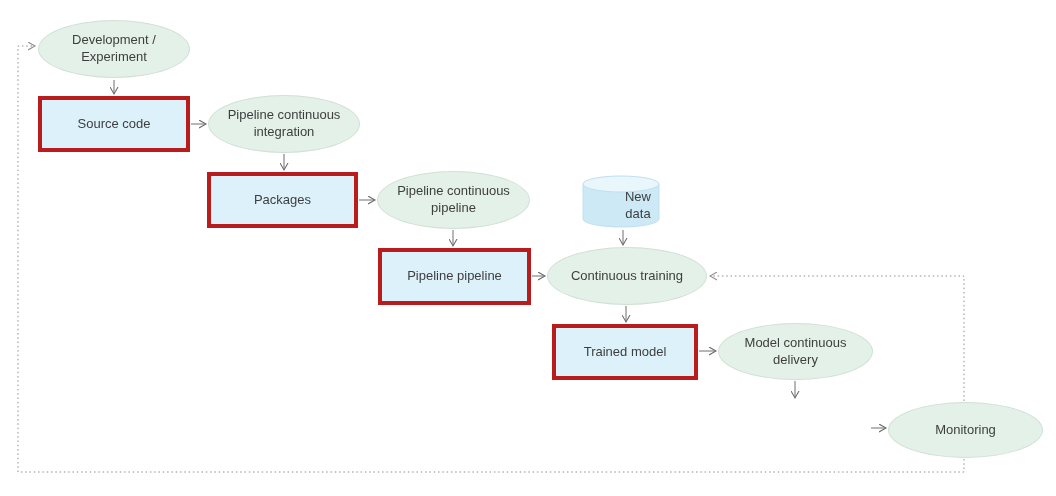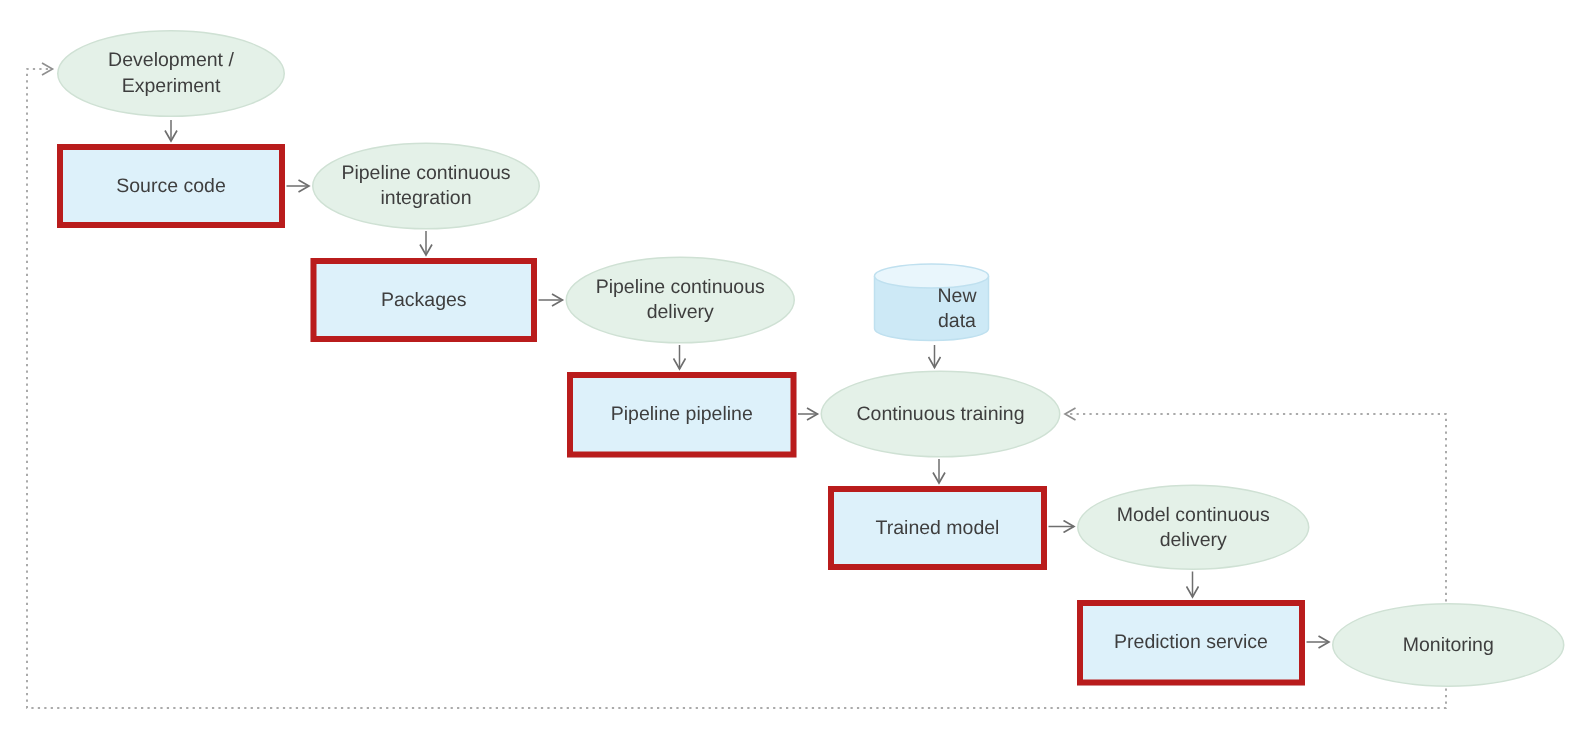--- a/index.html
+++ b/index.html
@@ -88,21 +88,21 @@
 
   <div class="node shape-ellipse w-140" style="left:208px; top:95px; width:152px; height:58px;">
     <span>Pipeline continuous integration</span>
   </div>
 
   <div class="node shape-rect" style="left:207px; top:172px; width:151px; height:56px;">
     <span>Packages</span>
   </div>
 
   <div class="node shape-ellipse w-140" style="left:377px; top:171px; width:153px; height:58px;">
-    <span>Pipeline continuous delivery</span>
+    <span>Pipeline continuous pipeline</span>
   </div>
 
   <div class="node shape-cylinder" style="left:582px; top:175px; width:78px; height:53px;">
     <svg class="cyl-art" width="78" height="53" viewBox="0 0 78 53" xmlns="http://www.w3.org/2000/svg">
       <path d="M1,9 v35 a38,8 0 0 0 76,0 v-35" fill="#cde9f6" stroke="#bfe0ef" stroke-width="1"></path>
       <ellipse cx="39" cy="9" rx="38" ry="8" fill="#e9f6fc" stroke="#bfe0ef" stroke-width="1"></ellipse>
     </svg>
     <span>New data</span>
   </div>
 
@@ -115,21 +115,18 @@
   </div>
 
   <div class="node shape-rect" style="left:552px; top:324px; width:146px; height:56px;">
     <span>Trained model</span>
   </div>
 
   <div class="node shape-ellipse w-130" style="left:718px; top:323px; width:155px; height:57px;align-items:center;">
     <span>Model continuous delivery</span>
   </div>
 
-  <div class="node shape-rect" style="left:718px; top:400px; width:152px; height:57px;">
-    <span>Prediction service</span>
-  </div>
 
   <div class="node shape-ellipse" style="left:888px; top:402px; width:155px; height:56px;justify-content:center;">
     <span>Monitoring</span>
   </div>
 
 </div>
 
 </body></html>

